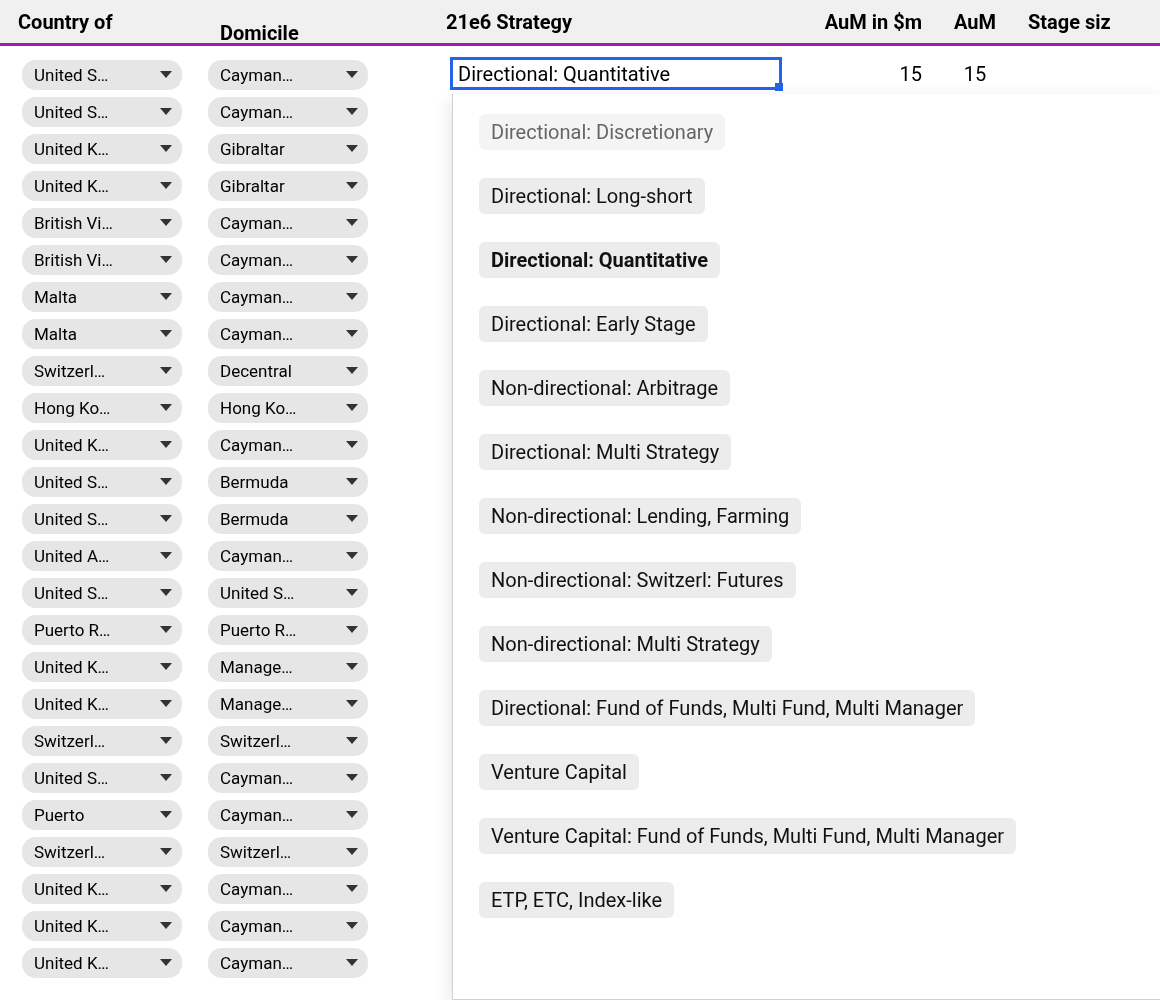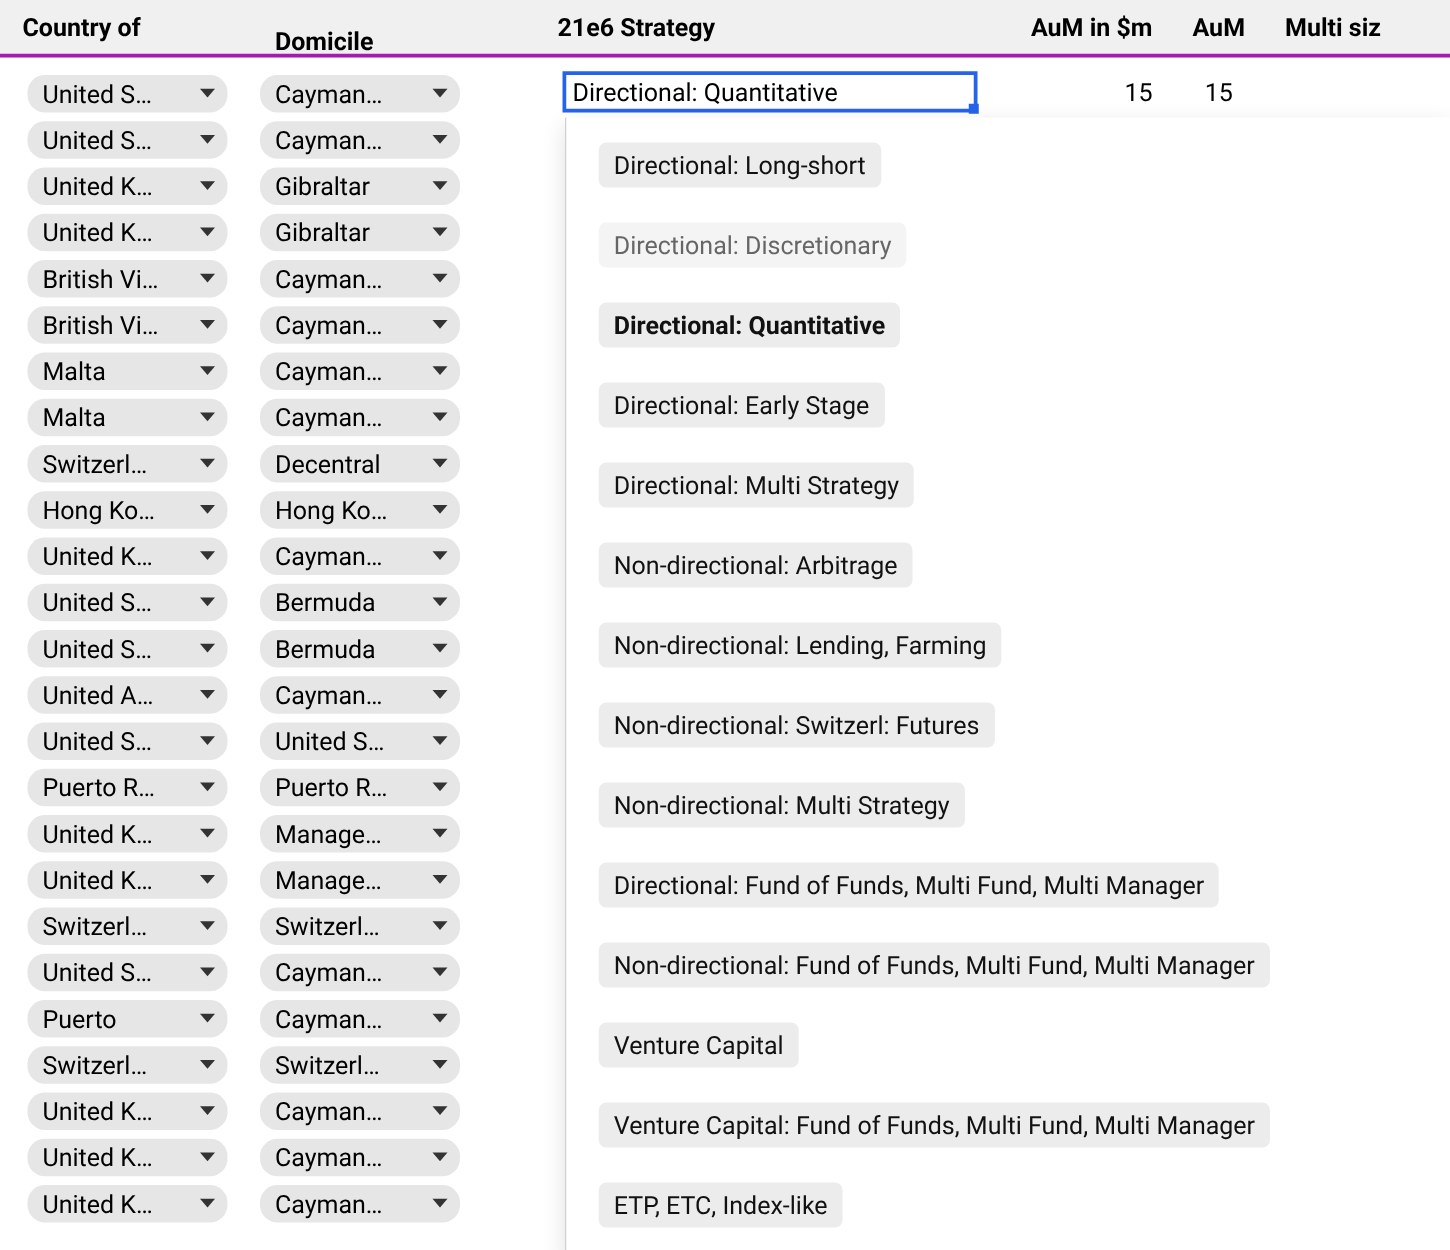--- a/index.html
+++ b/index.html
@@ -36,21 +36,21 @@
   .pill {
     display: flex;
     align-items: center;
     justify-content: space-between;
     background: #e6e6e6;
     border-radius: 14px;
     height: 30px;
     padding: 0 10px 0 12px;
     width: 160px;
     margin-left: 22px;
-    font-size: 20px;
+    font-size: 17px;
     white-space: nowrap;
     overflow: hidden;
     cursor: pointer;
   }
   .pill.domicile { margin-left: 26px; justify-content: space-between; }
   .pill-text {
     overflow: hidden;
     text-overflow: ellipsis;
     max-width: 118px;
   }
@@ -139,21 +139,21 @@
 </style>
 </head>
 <body>
 
 <div class="header-row">
   <div class="col-country">Country of</div>
   <div class="col-domicile">Domicile</div>
   <div class="col-strategy">21e6 Strategy</div>
   <div class="col-aum-m">AuM in $m</div>
   <div class="col-aum">AuM</div>
-  <div class="col-team">Multi siz</div>
+  <div class="col-team">Stage siz</div>
 </div>
 
 <div class="body-rows" id="rows-container">
     <div class="row">
       <div class="pill">
         <span class="pill-text">United S…</span>
         <span class="caret"></span>
       </div>
       <div class="pill domicile">
         <span class="pill-text">Cayman…</span>
@@ -403,27 +403,26 @@
   </div>
 
 <div class="num-aum-m">15</div>
 <div class="num-aum">15</div>
 
 <div class="selected-cell">
   <span>Directional: Quantitative</span>
 </div>
 
 <div class="dropdown-panel" id="dropdown">
+    <div><span class="option highlight">Directional: Discretionary</span></div>
     <div><span class="option">Directional: Long-short</span></div>
-    <div><span class="option highlight">Directional: Discretionary</span></div>
     <div><span class="option current">Directional: Quantitative</span></div>
     <div><span class="option">Directional: Early Stage</span></div>
+    <div><span class="option">Non-directional: Arbitrage</span></div>
     <div><span class="option">Directional: Multi Strategy</span></div>
-    <div><span class="option">Non-directional: Arbitrage</span></div>
     <div><span class="option">Non-directional: Lending, Farming</span></div>
     <div><span class="option">Non-directional: Switzerl: Futures</span></div>
     <div><span class="option">Non-directional: Multi Strategy</span></div>
     <div><span class="option">Directional: Fund of Funds, Multi Fund, Multi Manager</span></div>
-    <div><span class="option">Non-directional: Fund of Funds, Multi Fund, Multi Manager</span></div>
     <div><span class="option">Venture Capital</span></div>
     <div><span class="option">Venture Capital: Fund of Funds, Multi Fund, Multi Manager</span></div>
     <div><span class="option">ETP, ETC, Index-like</span></div>
   </div>
 
 </body></html>

